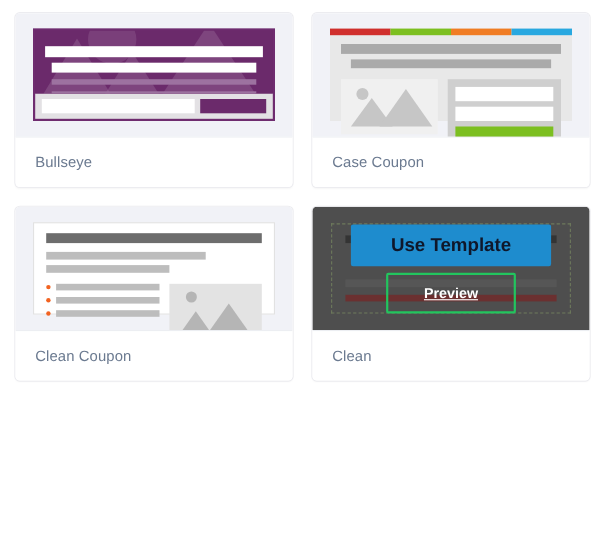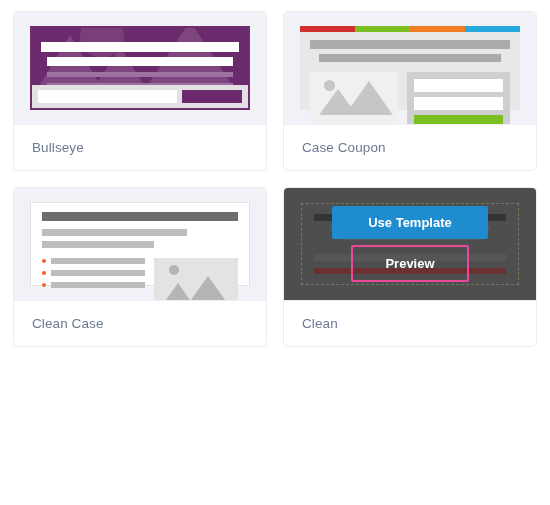--- a/index.html
+++ b/index.html
@@ -314,41 +314,42 @@
     inset: 0;
     display: flex;
     flex-direction: column;
     align-items: center;
     justify-content: center;
     gap: 6px;
     z-index: 5;
   }
   .btn-use {
     background: #1e8cce;
-    color: #ffffff;
-    font-size: 13px;
+    color: #0f172a;
+    font-size: 17px;
     font-weight: bold;
     padding: 9px 36px;
     border: none;
     border-radius: 2px;
     cursor: pointer;
     font-family: "Liberation Sans", sans-serif;
     min-width: 118px;
   }
   .btn-preview {
     background: transparent;
     color: #ffffff;
     font-size: 13px;
     font-weight: bold;
     padding: 9px 20px;
-    border: 2px solid #ec4899;
+    border: 2px solid #22c55e;
     border-radius: 2px;
     cursor: pointer;
     font-family: "Liberation Sans", sans-serif;
     min-width: 118px;
+    text-decoration: underline;
   }
 </style>
 </head>
 <body>
 
 <div class="gallery">
 
   <div class="tpl-card">
     <div class="thumb-area">
       <div class="mock">
@@ -442,21 +443,21 @@
               </div>
             </div>
           </div>
           <div class="clean-footer">
             <div class="cl-f-input"></div>
             <div class="cl-f-btn"></div>
           </div>
         </div>
       </div>
     </div>
-    <div class="card-label">Clean Case</div>
+    <div class="card-label">Clean Coupon</div>
   </div>
 
   <div class="tpl-card coupon-card">
     <div class="thumb-area">
       <div class="coupon-frame">
         <div class="coupon-dash">
           <div class="cp-title"></div>
           <div class="cp-sub"></div>
           <div class="cp-sub2"></div>
           <div class="cp-spacer"></div>

